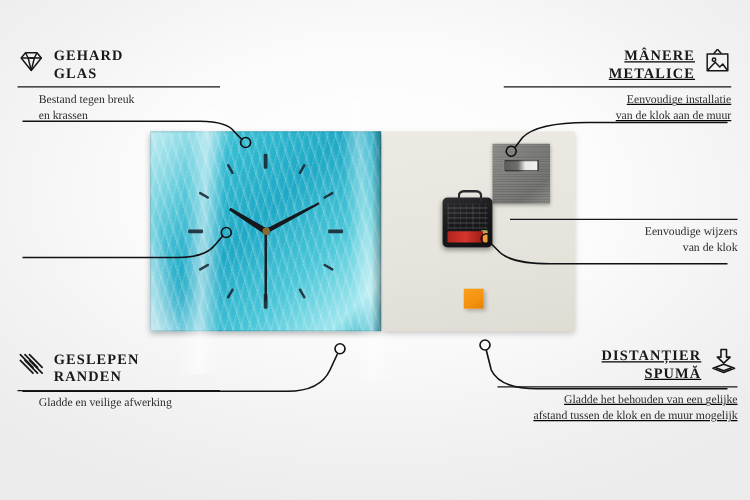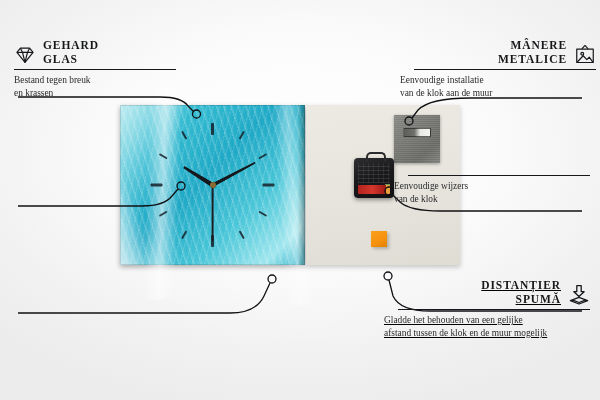--- a/index.html
+++ b/index.html
@@ -90,43 +90,43 @@
                  repeating-linear-gradient(90deg, rgba(255,255,255,.07) 0 1px, rgba(0,0,0,0) 1px 5px);}
   .mechanism .led{position:absolute;right:4px;top:26px;width:5px;height:3px;background:#6f9a5e;}
   .spacer{
     position:absolute;left:65px;top:126px;width:16px;height:16px;
     background:linear-gradient(150deg,#fba01e 0%,#f5910d 60%,#e08205 100%);
     box-shadow:2px 2px 3px rgba(0,0,0,.22);
   }
 
   
   .callout{position:absolute;}
-  .callout .head{display:flex;align-items:flex-end;gap:7px;}
+  .callout .head{display:flex;align-items:flex-start;gap:7px;}
   .callout .title{
     font-size:11.5px;font-weight:bold;letter-spacing:.9px;color:#17181a;
     line-height:14px;text-transform:uppercase;white-space:pre-line;
   }
   .callout .rule{height:1.4px;background:#16171a;margin:3px 0 4px;}
   .callout .desc{
-    font-size:9.4px;color:#2a2b2d;line-height:12.6px;white-space:pre-line;
+    font-size:9.4px;color:#2a2b2d;line-height:12.6px;white-space:pre-line;margin-left:17px;
   }
   .callout.right .head{justify-content:flex-end;}
   .callout.right .title{text-align:right;}
-  .callout.right .desc{text-align:left;}
+  .callout.right .desc{text-align:right;}
   .ico{width:22px;height:22px;flex:0 0 22px;display:block;}
   .ico svg{display:block;width:22px;height:22px;}
 
   .c-gehard{left:14px;top:38px;width:176px;}
   .c-gehard .rule{width:162px;}
   .c-print{left:14px;top:168px;width:176px;}
   .c-print .rule{width:162px;}
   .c-randen{left:14px;top:281px;width:176px;}
   .c-randen .rule{width:162px;}
 
-  .c-manere{right:4px;top:38px;width:196px;}
+  .c-manere{right:15px;top:38px;width:196px;text-decoration:underline;}
   .c-manere .rule{width:182px;margin-left:auto;}
   .c-mecanism{right:10px;top:172px;width:196px;}
   .c-mecanism .rule{width:182px;margin-left:auto;}
   .c-spuma{right:10px;top:278px;width:206px;text-decoration:underline;}
   .c-spuma .rule{width:192px;margin-left:auto;}
 
   svg.leaders{position:absolute;left:0;top:0;width:600px;height:400px;pointer-events:none;}
   svg.leaders path{fill:none;stroke:#101114;stroke-width:1.3;}
   svg.leaders circle{fill:none;stroke:#101114;stroke-width:1.3;}
 </style>
@@ -212,20 +212,40 @@
       </span>
       <span class="title">GEHARD
 GLAS</span>
     </div>
     <div class="rule"></div>
     <div class="desc">Bestand tegen breuk
 en krassen</div>
   </div>
 
 
+  <div class="callout left c-randen">
+    <div class="head">
+      <span class="ico">
+        <svg viewBox="0 0 24 24">
+            <g stroke="#16171a" stroke-width="1.5" stroke-linecap="round">
+          <path d="M2.5 3 L13.5 14"></path>
+              <path d="M2.5 8 L13.5 19"></path>
+          <path d="M6.5 3 L17.5 14"></path>
+              <path d="M6.5 8 L17.5 19"></path>
+          <path d="M10.5 3 L21.5 14"></path>
+              <path d="M10.5 8 L21.5 19"></path>
+        </g>
+          </svg>
+      </span>
+      <span class="title">GESLEPEN
+RANDEN</span>
+    </div>
+    <div class="rule"></div>
+    <div class="desc">Gladde en veilige afwerking</div>
+  </div>
 
   <div class="callout right c-manere">
     <div class="head">
       <span class="title">MÂNERE
 METALICE</span>
       <span class="ico">
         <svg viewBox="0 0 24 24">
             <g fill="none" stroke="#16171a" stroke-width="1.3" stroke-linejoin="round">
           <path d="M12 1.6 L15.4 5.4"></path>
               <path d="M12 1.6 L8.6 5.4"></path>

